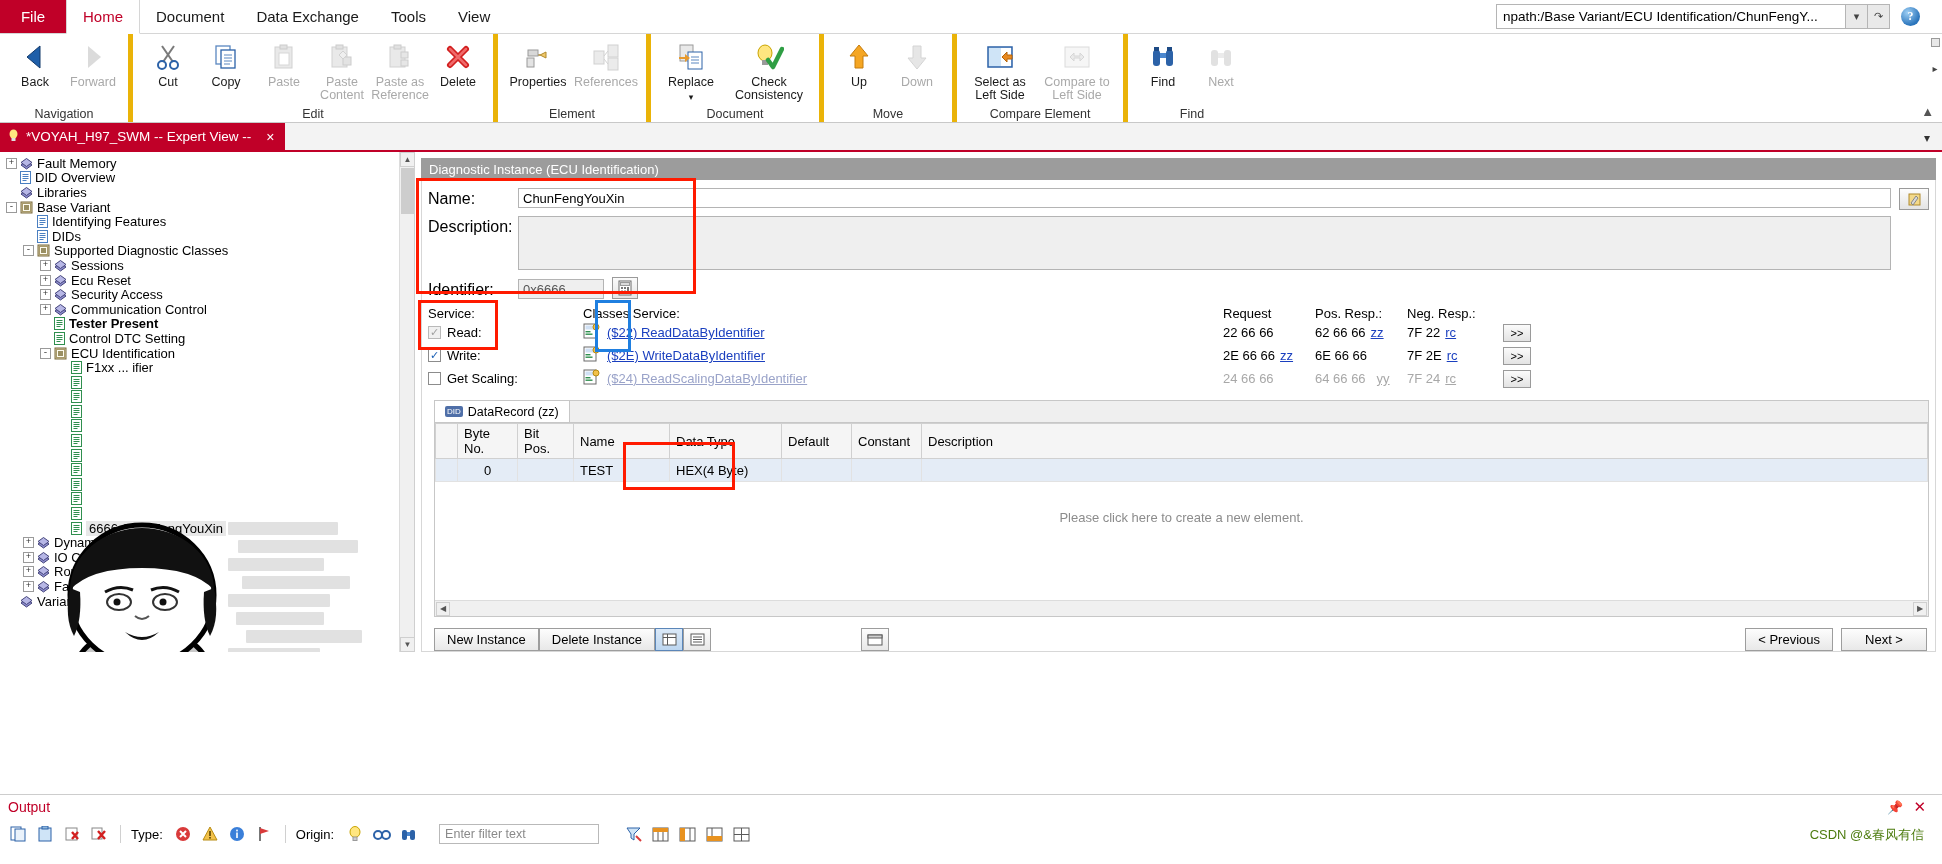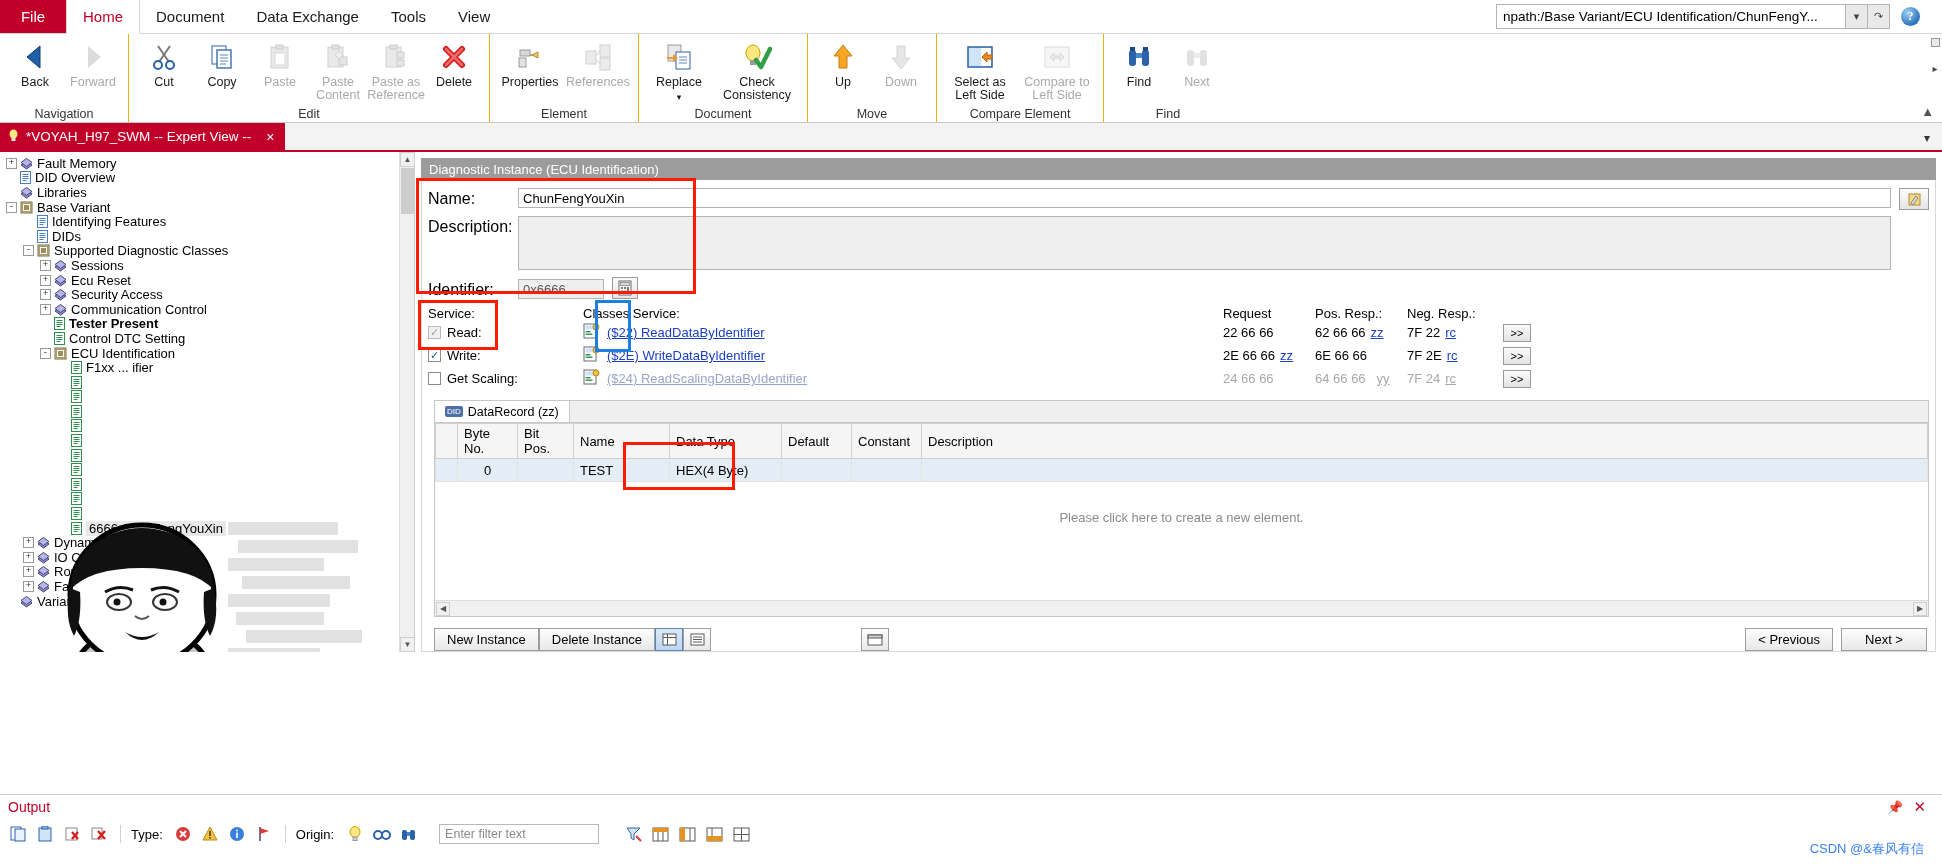--- a/index.html
+++ b/index.html
@@ -51,21 +51,21 @@
     border-radius:50%;
     background:radial-gradient(circle at 35% 30%, #9fd0f5, #2a74bb 70%);
     color:#fff; font-size:12px; font-weight:bold;
     display:flex; align-items:center; justify-content:center;
     font-family:"Liberation Serif", serif; cursor:pointer;
   }
   .ribbon-body {
     height:89px; background:#fff; border-bottom:1px solid #c8c8c8;
     display:flex; position:relative;
   }
-  .rgroup { display:flex; flex-direction:column; border-right:1px solid #eab308; }
+  .rgroup { display:flex; flex-direction:column; border-right:5px solid #eab308; }
   .rgroup-items { flex:1; display:flex; align-items:flex-start; padding:4px 6px 0 6px; }
   .rgroup-title {
     height:17px; font-size:12.5px; color:#333; text-align:center;
     display:flex; align-items:center; justify-content:center;
   }
   .rbtn {
     width:58px; display:flex; flex-direction:column; align-items:center;
     padding:2px 1px; cursor:pointer; text-align:center;
   }
   .rbtn.wide { width:68px; }
@@ -219,21 +219,21 @@
   .tb-ico {
     width:21px; height:20px; display:flex; align-items:center; justify-content:center; cursor:pointer;
   }
   .out-sep { width:1px; height:18px; background:#d0d0d0; margin:0 4px; }
   .out-lbl { font-size:13px; margin-right:4px; }
   .filter-input {
     width:160px; height:20px; border:1px solid #b9b9b9; background:#fff;
     font-size:12.5px; padding:0 5px; color:#8a8a8a; display:flex; align-items:center;
   }
   .watermark {
-    position:absolute; right:18px; bottom:6px; color:#3b82f6; font-size:13px;
+    position:absolute; right:18px; bottom:20px; color:#4d7c0f; font-size:13px;
   }
   
   .meme { position:absolute; left:47px; top:368px; width:190px; height:188px; z-index:20; pointer-events:none; }
   .blurbar { position:absolute; background:#dcdcdc; z-index:19; pointer-events:none; opacity:.85; border-radius:1px;}
 </style>
 </head>
 <body>
 
 <div class="ribbon-tabs">
   <div class="tab-file">File</div>

